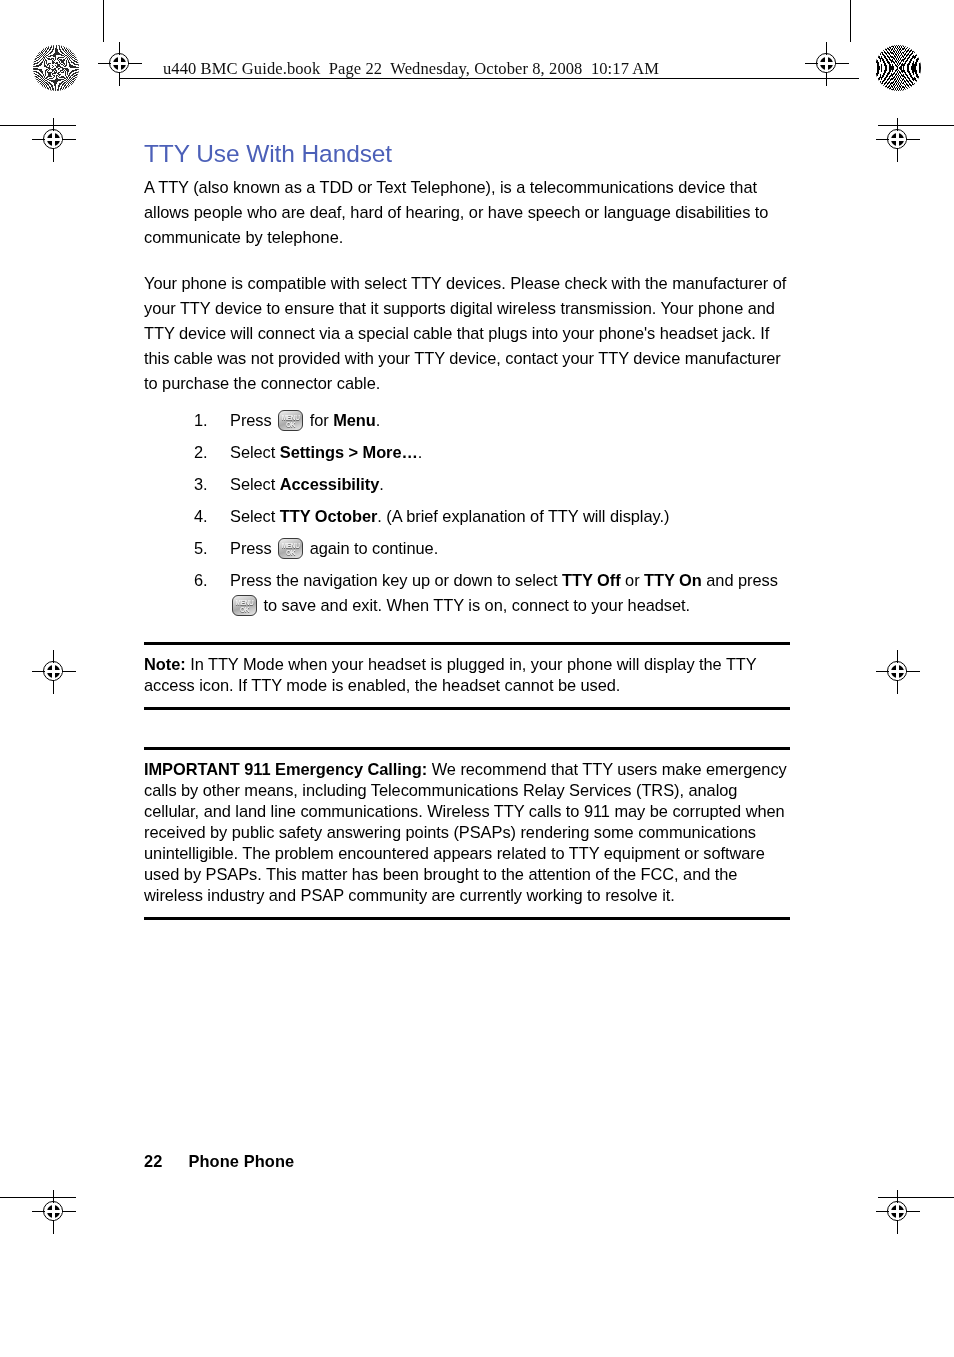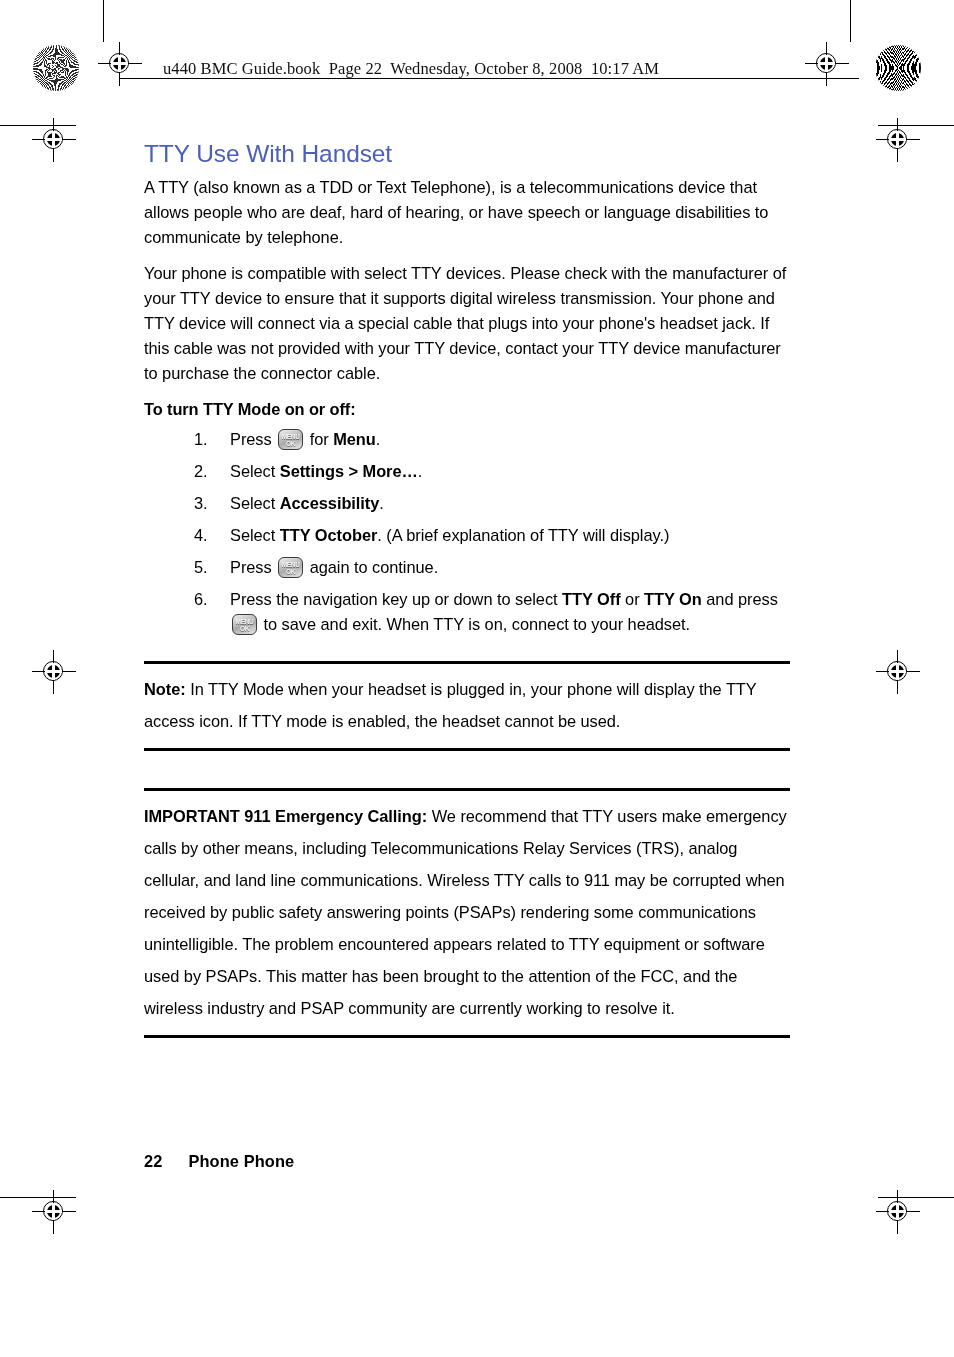--- a/index.html
+++ b/index.html
@@ -128,21 +128,21 @@
     line-height: 1.15;
     letter-spacing: -0.1px;
   }
   p.body {
     font-size: 16.4px;
     line-height: 25px;
     color: #000;
     margin: 0 0 12px 0;
     letter-spacing: -0.05px;
   }
-  p.body.tight { margin-bottom: 11px; }
+  p.body.tight { margin-bottom: 21px; }
 
   h2.sub {
     font-size: 16.4px;
     font-weight: bold;
     margin: 14px 0 8px 0;
     color: #000;
     letter-spacing: -0.1px;
   }
 
   ol.steps {
@@ -200,21 +200,21 @@
 
   
   .callout {
     border-top: 3px solid #000;
     border-bottom: 3px solid #000;
     padding: 9px 0 11px 0;
     margin-top: 24px;
   }
   .callout p {
     font-size: 16.4px;
-    line-height: 32px;
+    line-height: 21px;
     margin: 0;
     color: #000;
     letter-spacing: -0.05px;
   }
   .callout.important { margin-top: 37px; }
 
   
   .footer {
     position: absolute;
     left: 144px;
@@ -315,21 +315,20 @@
 
   <div class="header-line">u440 BMC Guide.book  Page 22  Wednesday, October 8, 2008  10:17 AM</div>
 
   <div class="content">
 
     <h1 class="section-title">TTY Use With Handset</h1>
 
     <p class="body tight">A TTY (also known as a TDD or Text Telephone), is a telecommunications device that allows people who are deaf, hard of hearing, or have speech or language disabilities to communicate by telephone.</p>
     <p class="body">Your phone is compatible with select TTY devices. Please check with the manufacturer of your TTY device to ensure that it supports digital wireless transmission. Your phone and TTY device will connect via a special cable that plugs into your phone's headset jack. If this cable was not provided with your TTY device, contact your TTY device manufacturer to purchase the connector cable.</p>
 
-    <h2 class="sub">To turn TTY Mode on or off:</h2>
 
     <ol class="steps">
 
       <li>
         <span class="num">1.</span><span>Press </span><span class="keyicon"><span class="kl1">MENU</span><span class="kl2">OK</span></span><span> for </span><b>Menu</b><span>.</span>
       </li>
 
       <li>
         <span class="num">2.</span><span>Select </span><b>Settings &gt; More…</b><span>.</span>
       </li>

